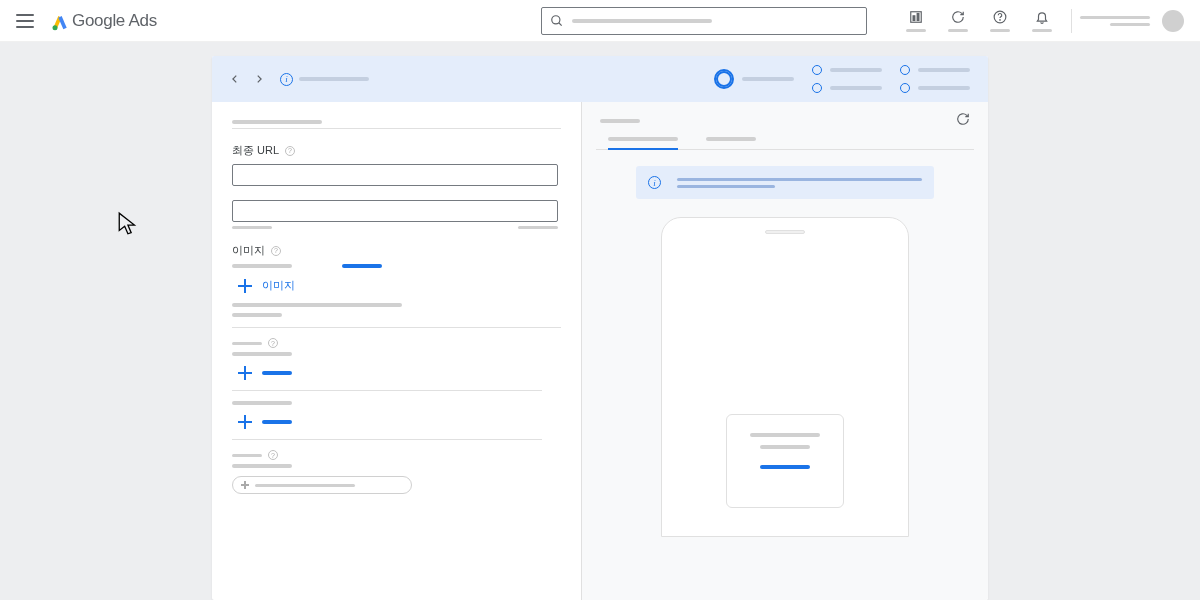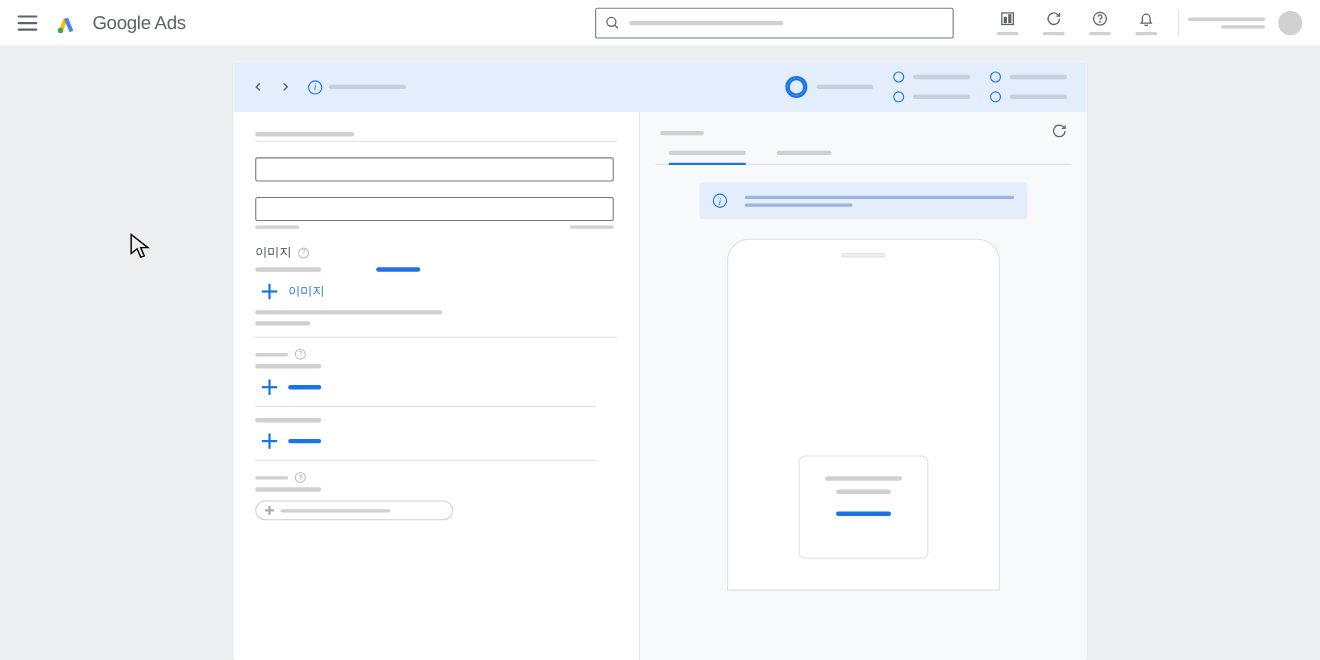--- a/index.html
+++ b/index.html
@@ -2,21 +2,21 @@
 <html><head>
 <meta charset="utf-8">
 <style>
 * { margin: 0; padding: 0; box-sizing: border-box; font-family: Arial, sans-serif; }
 body { background: #fff; width: 1200px; height: 600px; overflow: hidden; position: relative; }
 
 
 .header { height: 42px; background: #fff; display: flex; align-items: center; padding: 0 16px; border-bottom: 1px solid #f0f0f0; }
 .menu-icon { width: 18px; height: 18px; display: flex; flex-direction: column; justify-content: space-around; cursor: pointer; margin-right: 16px; }
 .menu-icon span { height: 2px; background: #5f6368; border-radius: 1px; }
-.logo-wrap { display: flex; align-items: center; gap: 14px; margin-right: auto; justify-content: center; }
+.logo-wrap { display: flex; align-items: center; gap: 2px; margin-right: auto; justify-content: center; }
 .logo-triangle { width: 20px; height: 20px; position: relative; }
 .brand-text { font-size: 17px; color: #5f6368; letter-spacing: -0.3px; }
 .brand-text .g { font-weight: 500; color: #5f6368; }
 .brand-text .ads { font-weight: 400; }
 .search-wrap { width: 326px; height: 28px; border: 1px solid #757a80; border-radius: 2px; display: flex; align-items: center; padding: 0 8px; margin-right: 28px; }
 .search-wrap .sicon { color: #5f6368; font-size: 14px; margin-right: 8px; }
 .search-wrap .ph { flex: 1; height: 4px; background: #d0d0d0; border-radius: 2px; max-width: 140px; }
 .header-actions { display: flex; align-items: center; gap: 0; }
 .hact { width: 42px; display: flex; flex-direction: column; align-items: center; gap: 4px; cursor: pointer; }
 .hact .icn { width: 16px; height: 16px; color: #5f6368; display: flex; align-items: center; justify-content: center; }
@@ -212,20 +212,24 @@
         </div>
       </div>
     </div>
 
     <div class="content">
 
       <div class="left">
         <div class="sec-hdr"></div>
         <div class="sec-line"></div>
 
+        <div class="fld-label">
+            <span>최종 URL</span>
+            <span class="help-q">?</span>
+          </div>
         <div class="text-input"></div>
 
         <div class="text-input"></div>
         <div class="hints">
             <div class="h"></div>
             <div class="h"></div>
           </div>
 
         <div class="fld-label">
             <span>이미지</span>

